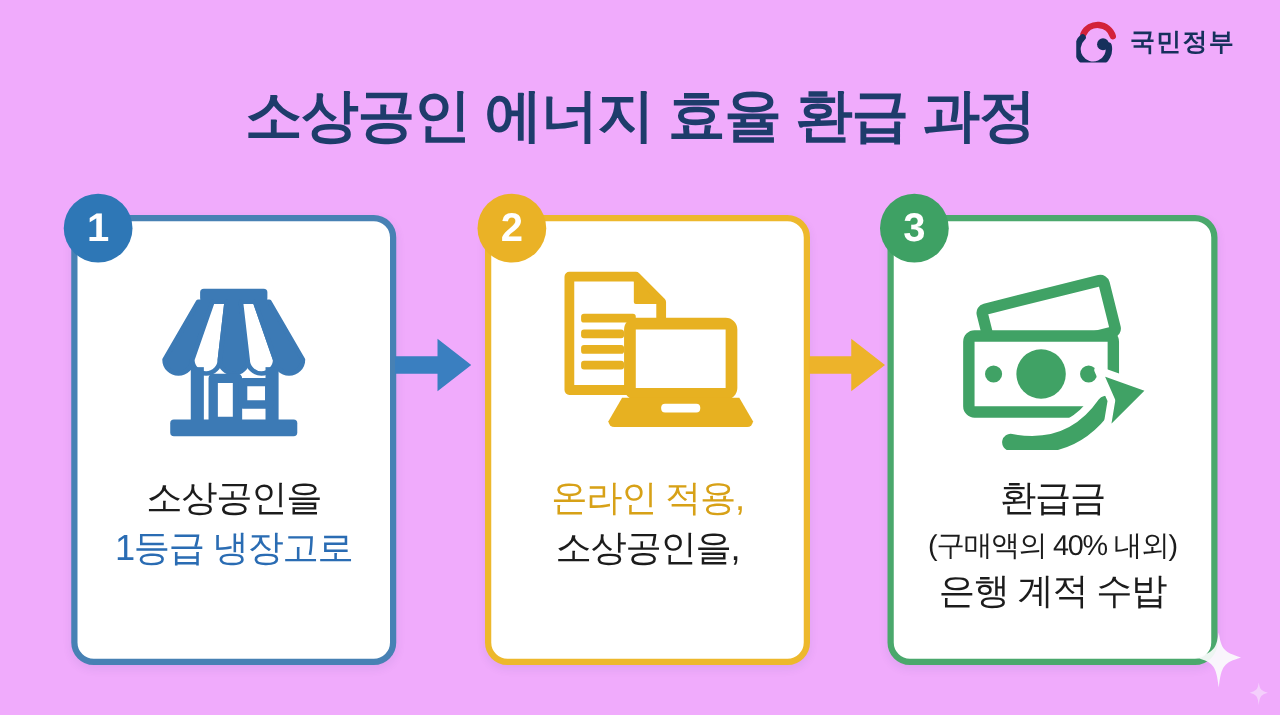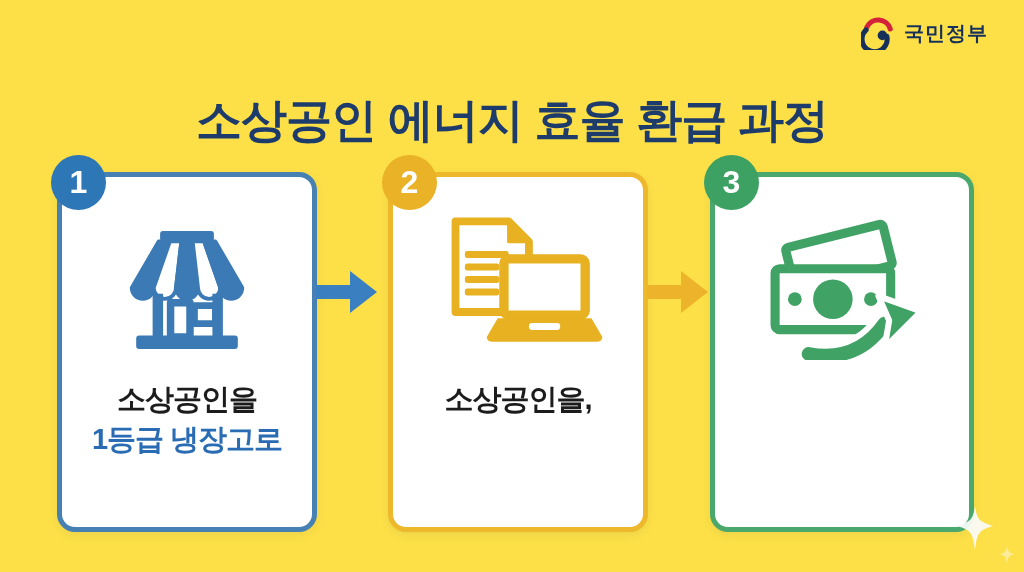--- a/index.html
+++ b/index.html
@@ -1,24 +1,24 @@
 <!DOCTYPE html>
 <html><head>
 <meta charset="utf-8">
 <style>
   * { margin:0; padding:0; box-sizing:border-box; }
   body { background:#d8dade; font-family:"Liberation Sans", sans-serif; }
   .canvas {
     position:relative; width:1024px; height:572px;
-    background:#fde047; overflow:hidden;
+    background:#f0abfc; overflow:hidden;
   }
   .page-title {
     position:absolute; top:62px; left:0; width:100%;
     text-align:center; font-size:46px; font-weight:900;
-    color:#1e3c6b; letter-spacing:-1px;margin-top:28px;
+    color:#1e3c6b; letter-spacing:-1px;
   }
   .gov-logo {
     position:absolute; top:16px; right:36px;
     display:flex; align-items:center; gap:9px;
   }
   .gov-logo .logo-text { font-size:20px; font-weight:700; color:#16305c; letter-spacing:1px; }
 
   .card {
     position:absolute; top:172px; height:360px; width:260px;
     background:#ffffff; border-radius:18px; border:5px solid #000;
@@ -36,21 +36,21 @@
   .card-1 .badge { background:#2e77b6; }
   .card-2 .badge { background:#eab226; }
   .card-3 .badge { background:#3ea164; }
 
   .icon-area {
     height:192px; display:flex; align-items:center; justify-content:center;
     padding-top:28px;
   }
   .text-area {
     text-align:center; margin-top:10px;
-    font-size:29px; font-weight:700; line-height:40px;
+    font-size:29px; font-weight:400; line-height:40px;
     color:#1c1c1c; letter-spacing:-1px;
   }
   .line { white-space:nowrap; }
   .card-1 .line.em { color:#2a6cb3;text-align:center; }
   .card-2 .line.em { color:#d7a117; }
   .card-3 .line.small { font-size:23px; line-height:34px; }
 
   .arrow { position:absolute; top:269px; width:62px; height:46px; }
   .arrow-1 { left:316px; }
   .arrow-2 { left:647px; }
@@ -117,20 +117,21 @@
             <rect x="22" y="41" width="22" height="4.5" rx="1.5"></rect>
             <rect x="22" y="49" width="22" height="4.5" rx="1.5"></rect>
           </g>
           <rect x="47" y="30" width="52" height="36" rx="3" fill="#ffffff" stroke-width="6"></rect>
           <path d="M43 68 L103 68 L110 80 A3 3 0 0 1 107 83 L39 83 A3 3 0 0 1 36 80 Z" fill="#e7b121" stroke="none"></path>
           <rect x="63" y="71" width="20" height="4.5" rx="2" fill="#ffffff" stroke="none"></rect>
         </g>
       </svg>
     </div>
     <div class="text-area">
+      <div class="line em">온라인 적용,</div>
       <div class="line">소상공인을,</div>
     </div>
   </div>
 
   <svg class="arrow arrow-2" viewBox="0 0 62 46">
     <polygon points="0,16 34,16 34,2 61,23 34,44 34,30 0,30" fill="#edb32a"></polygon>
   </svg>
 
   <div class="card card-3">
     <div class="badge">3</div>
@@ -141,20 +142,25 @@
         </g>
         <rect x="12" y="36" width="76" height="40" rx="3" fill="#ffffff" stroke="#40a265" stroke-width="6"></rect>
         <circle cx="50" cy="56" r="13" fill="#40a265"></circle>
         <circle cx="25" cy="56" r="4.5" fill="#40a265"></circle>
         <circle cx="75" cy="56" r="4.5" fill="#40a265"></circle>
         <path d="M34 92 Q 66 98 84 72" fill="none" stroke="#ffffff" stroke-width="17" stroke-linecap="round"></path>
         <path d="M34 92 Q 66 98 84 72" fill="none" stroke="#40a265" stroke-width="9" stroke-linecap="round"></path>
         <polygon points="80,54 108,64 84,88 87,70" fill="#40a265" stroke="#ffffff" stroke-width="4" stroke-linejoin="round"></polygon>
       </svg>
     </div>
+    <div class="text-area">
+      <div class="line">환급금</div>
+      <div class="line small">(구매액의 40% 내외)</div>
+      <div class="line">은행 계적 수밥</div>
+    </div>
   </div>
 
   <svg class="sparkle sparkle-main" viewBox="0 0 42 42">
     <path d="M21 0 C23 13 25 15 38 19 C25 23 23 25 21 42 C19 25 17 23 4 19 C17 15 19 13 21 0 Z" fill="#fbfcfd"></path>
   </svg>
   <svg class="sparkle sparkle-small" viewBox="0 0 42 42">
     <path d="M21 0 C23 13 25 15 38 19 C25 23 23 25 21 42 C19 25 17 23 4 19 C17 15 19 13 21 0 Z" fill="#fbfcfd"></path>
   </svg>
 
 </div>

